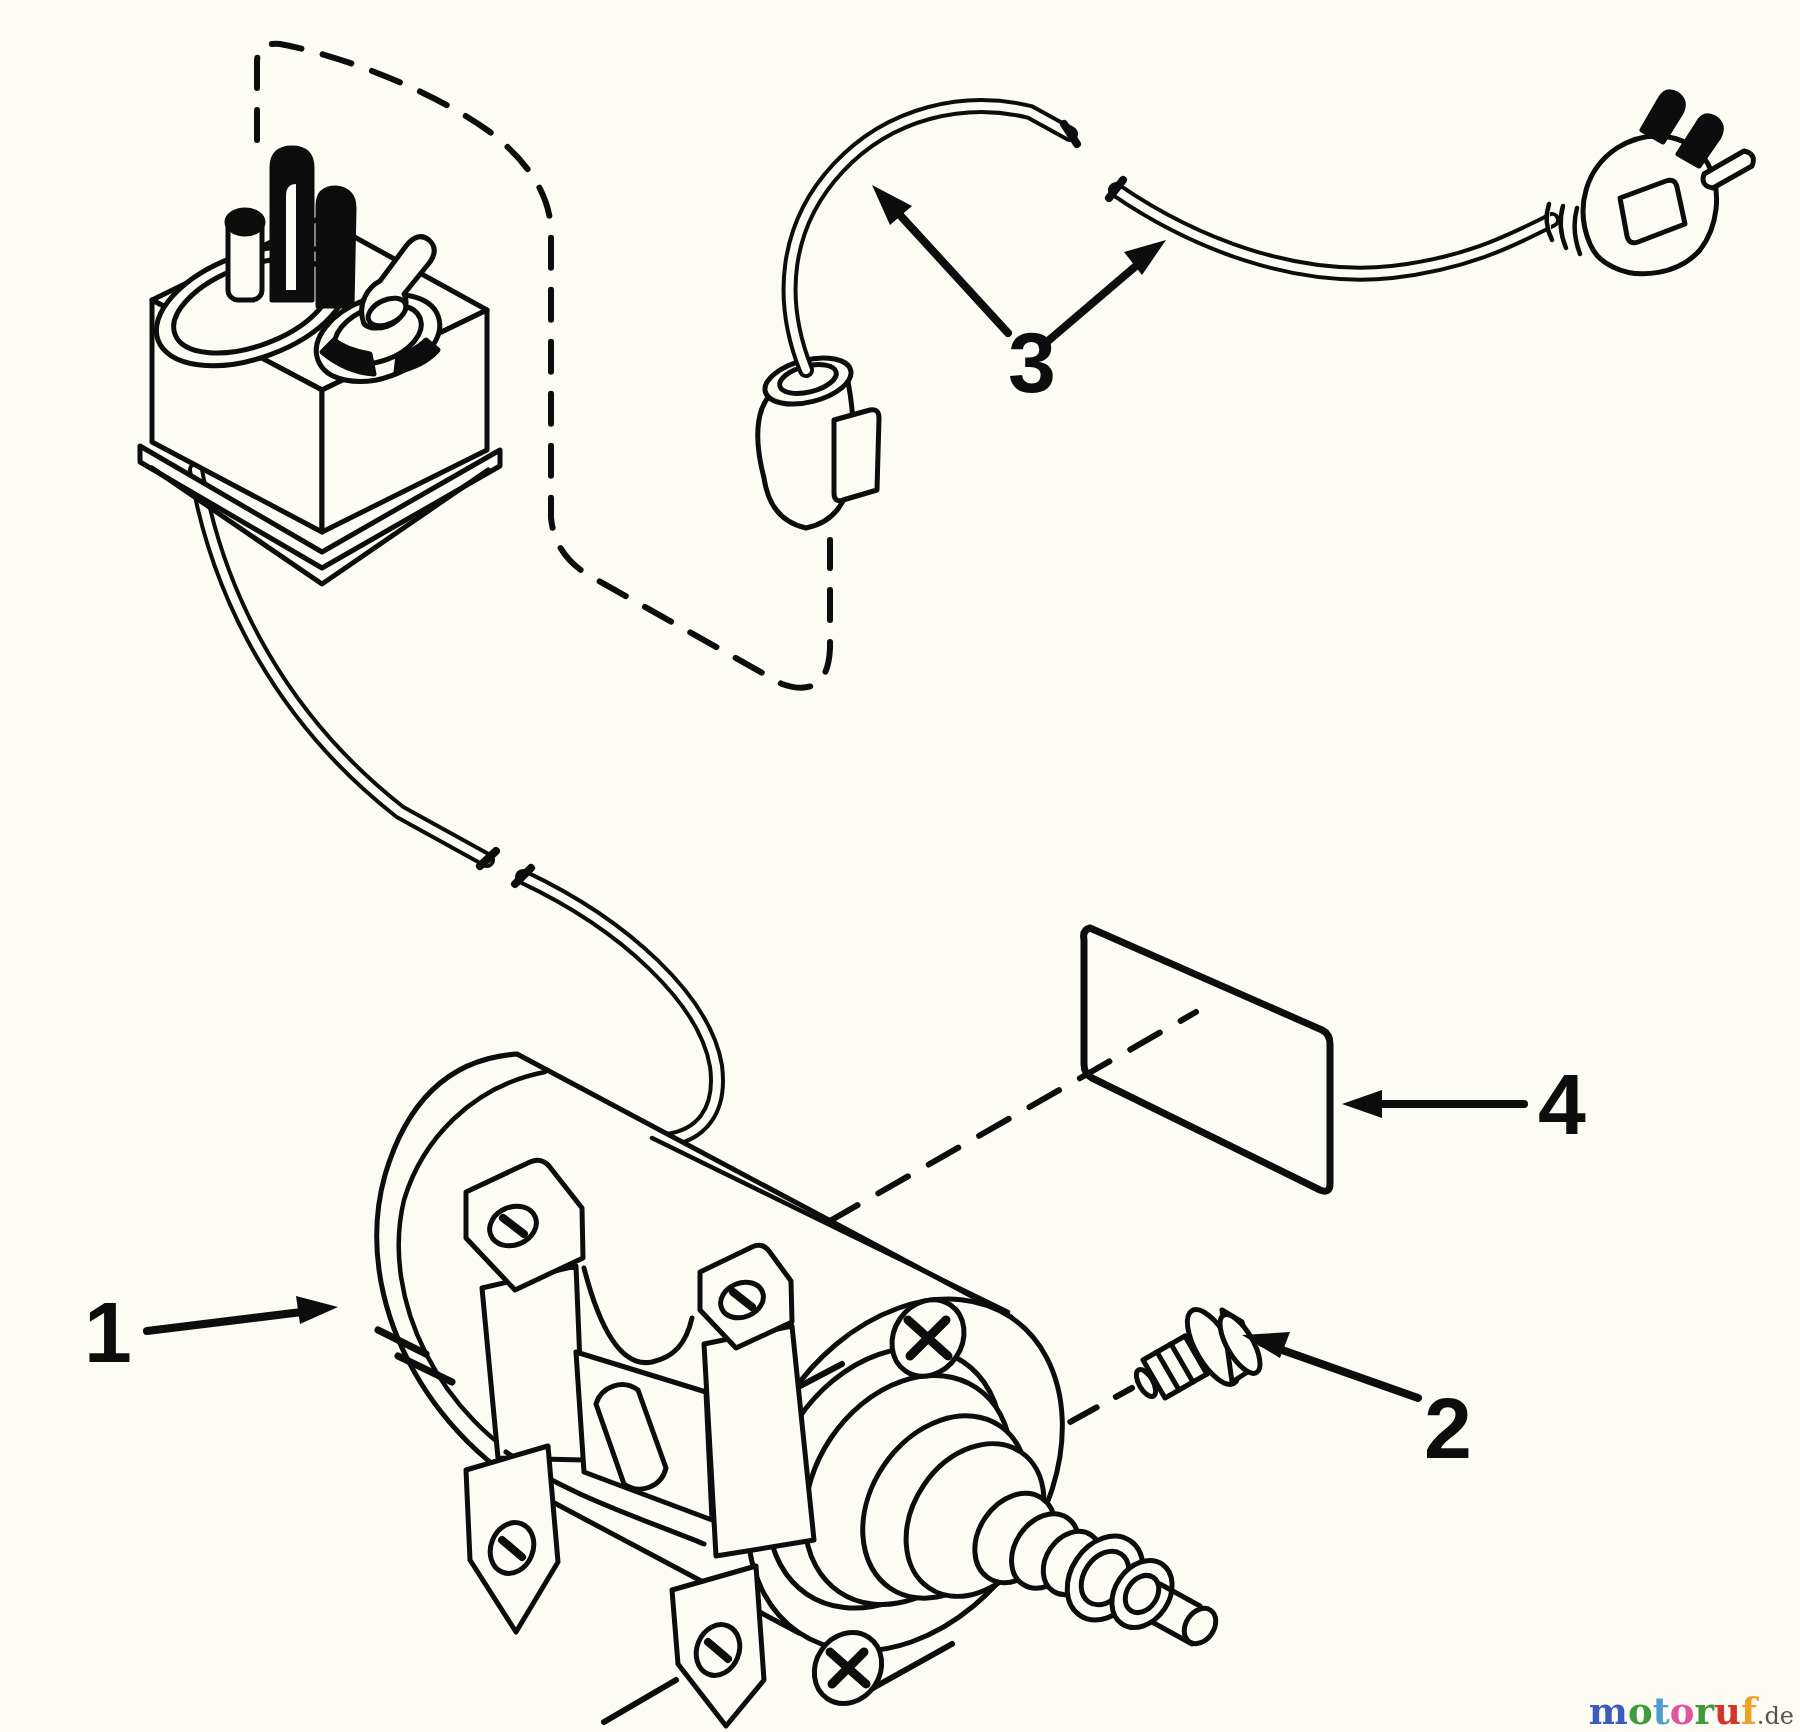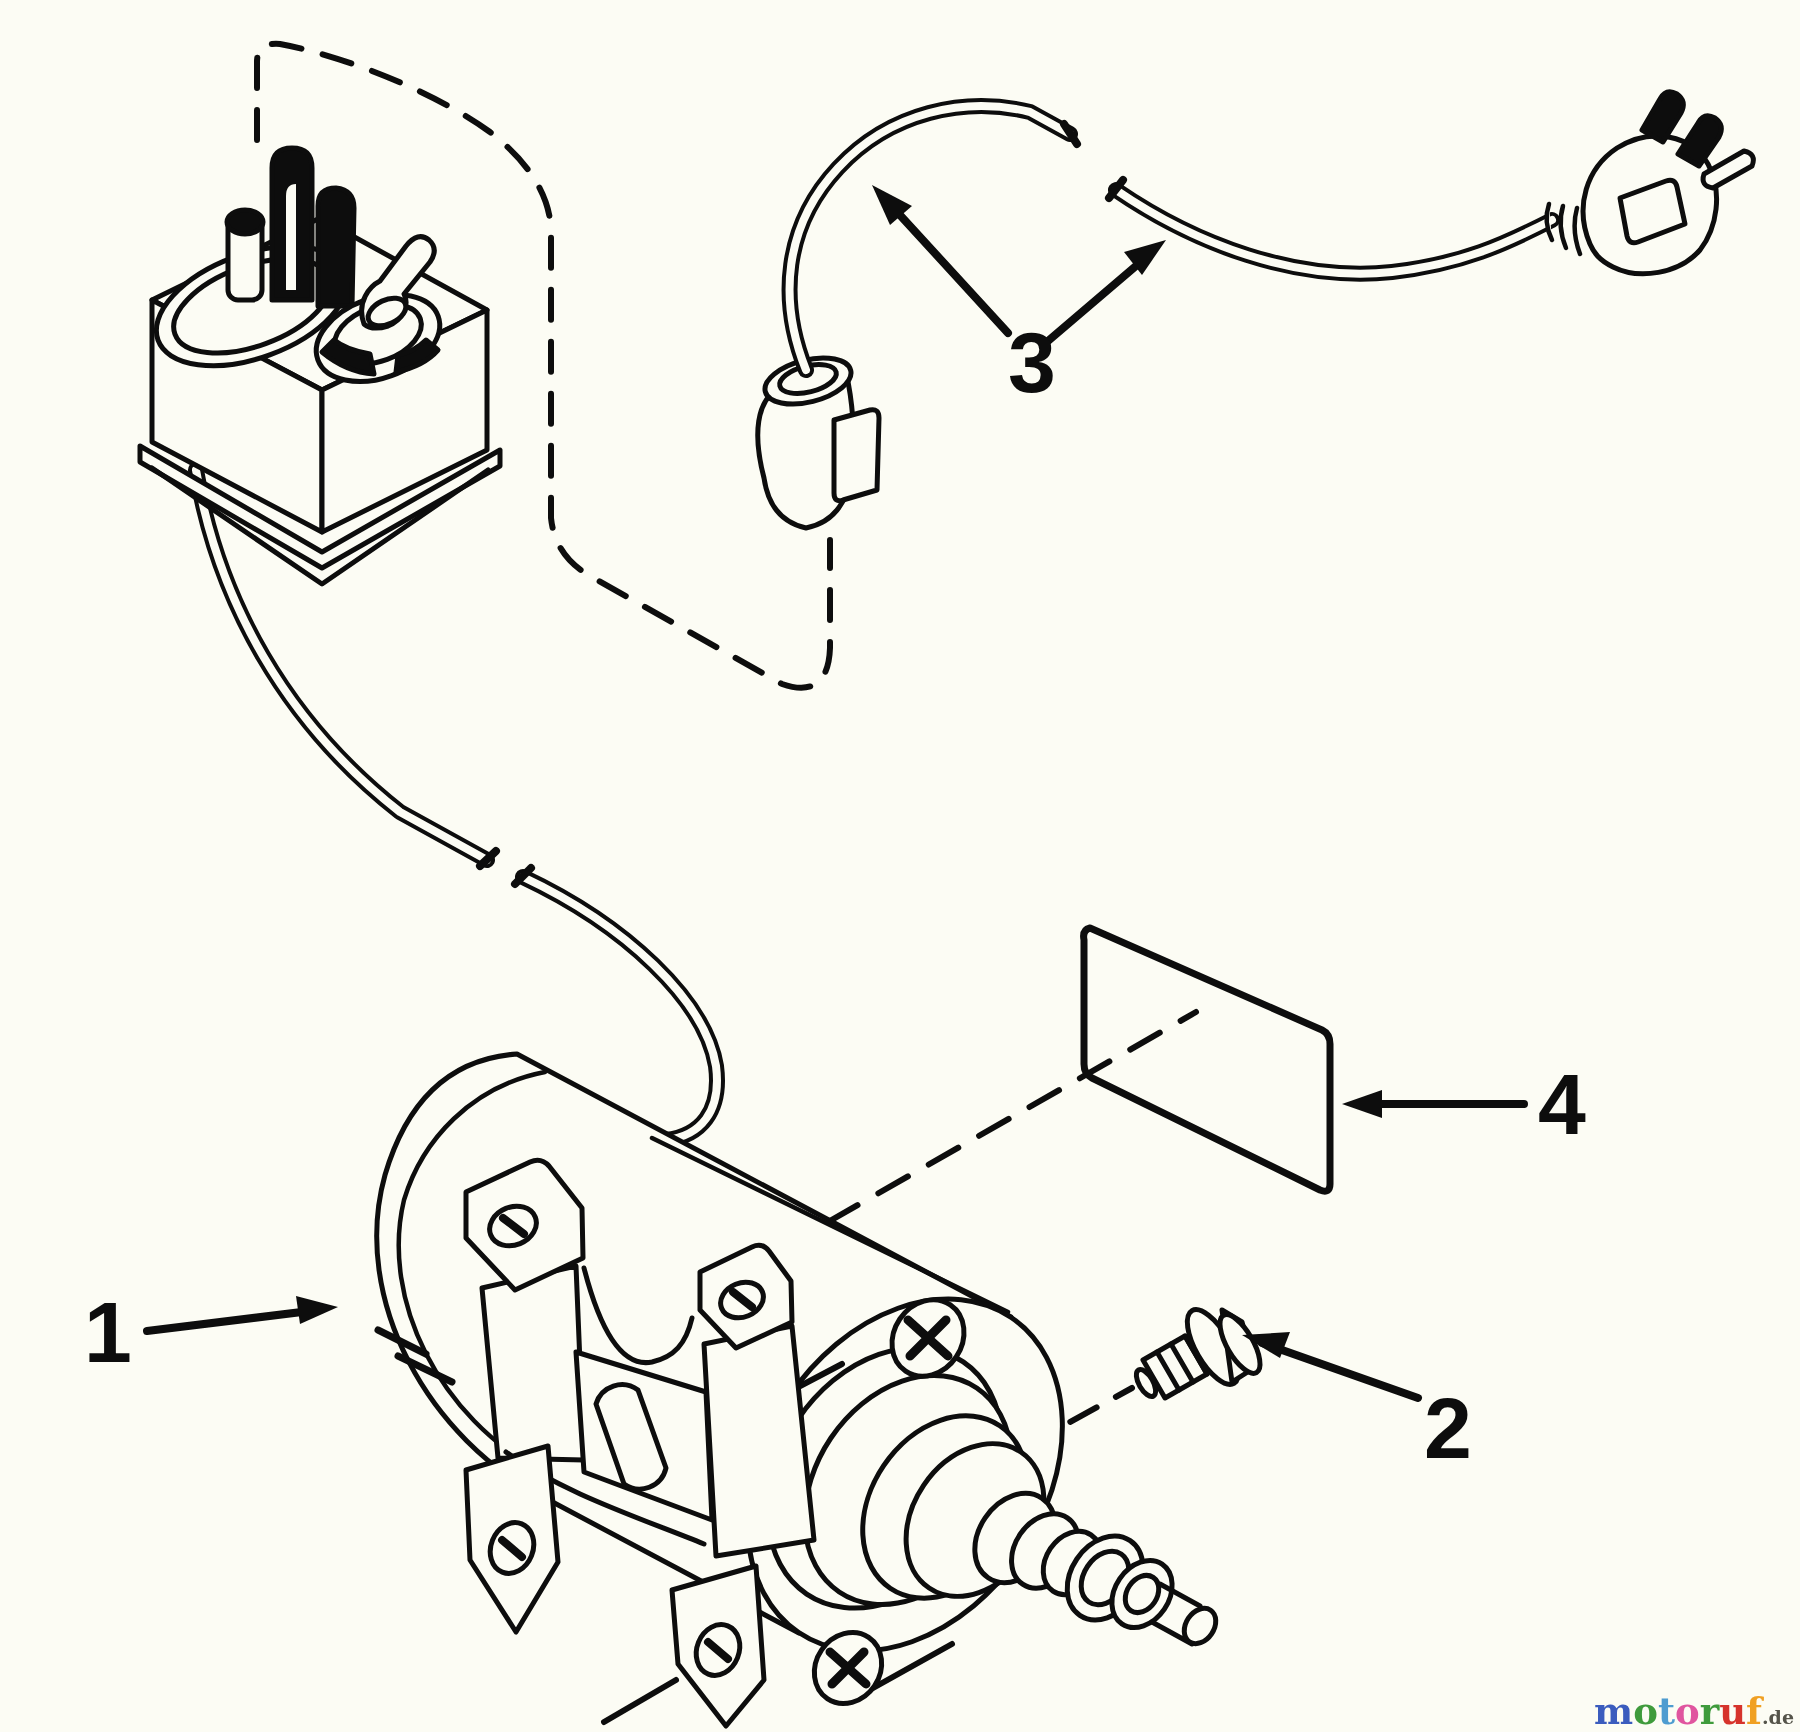--- a/index.html
+++ b/index.html
@@ -3,21 +3,21 @@
 <meta charset="utf-8">
 <style>
   html,body{margin:0;padding:0;}
   body{background:#ffffff;font-family:"Liberation Sans",sans-serif;}
   #stage{position:relative;width:1800px;height:1732px;background:#fcfcf4;overflow:hidden;}
   #stage svg{position:absolute;left:0;top:0;}
   .callout-num{font-family:"Liberation Sans",sans-serif;font-weight:bold;font-size:86px;fill:#0d0d0d;}
   #watermark{position:absolute;right:6px;bottom:2px;font-family:"DejaVu Serif","Liberation Serif",serif;
              font-weight:bold;font-size:37px;letter-spacing:0px;line-height:1;user-select:none;}
   #watermark span{display:inline;}
-  #watermark .suffix{font-size:19px;font-weight:bold;}
+  #watermark .suffix{font-size:24px;font-weight:normal;}
 </style>
 </head>
 <body>
 
 <div id="stage">
 <svg width="1800" height="1732" viewBox="0 0 1800 1732">
   <g fill="none" stroke="#0d0d0d" stroke-width="5" stroke-linecap="round" stroke-linejoin="round">
 
     <g stroke-dasharray="30 22" stroke-width="6">
       <path d="M 257,140 L 257,62 Q 257,42 280,44 C 340,55 432,90 490,132 Q 549,178 551,230 L 551,518

